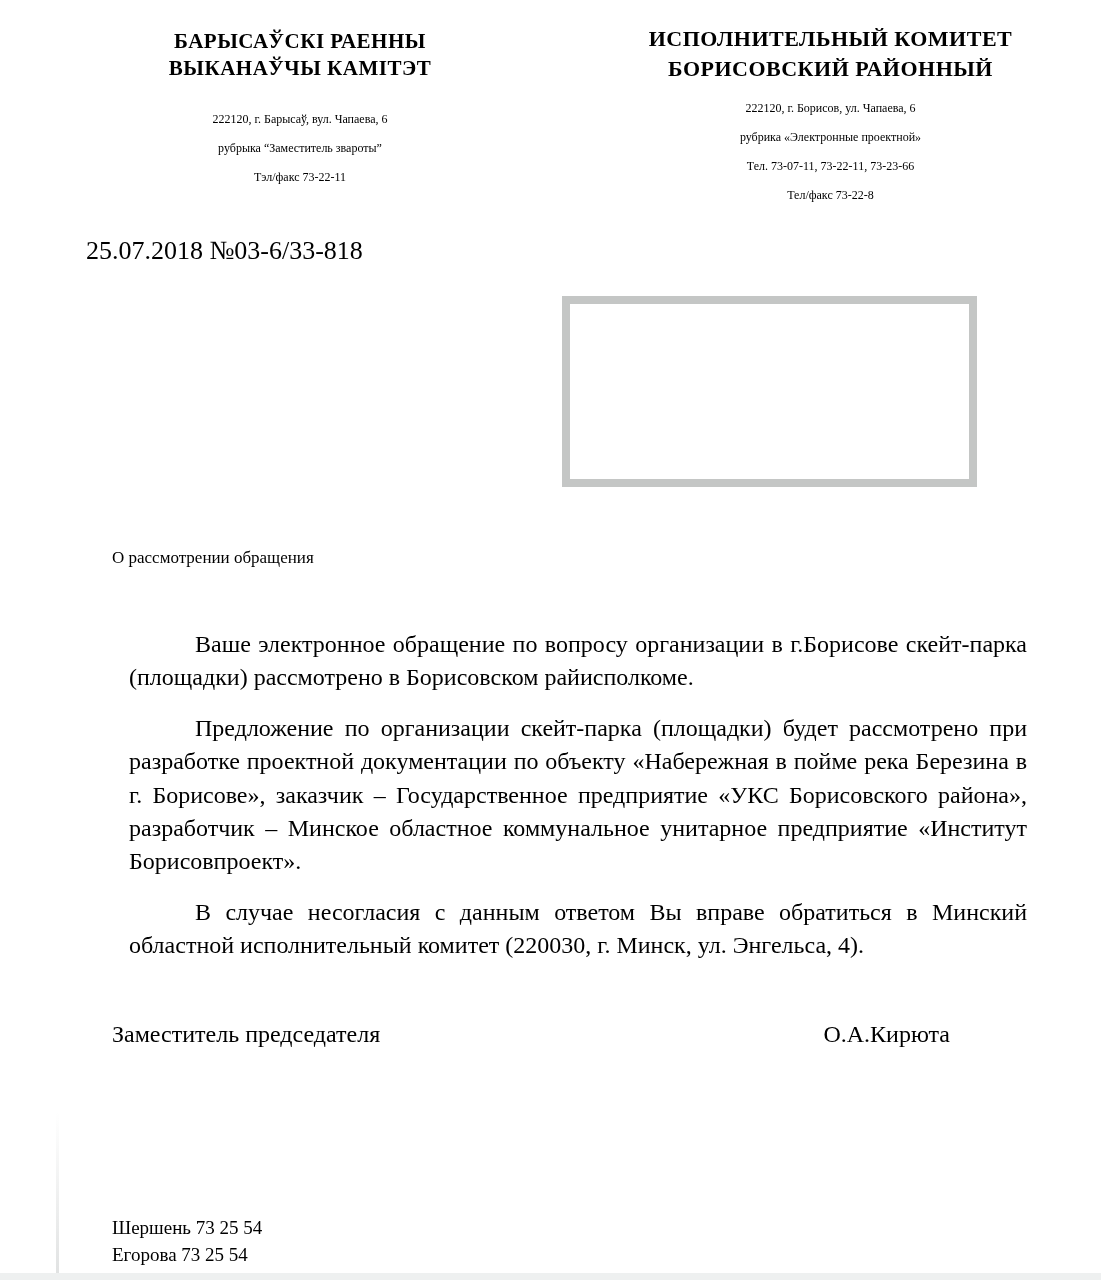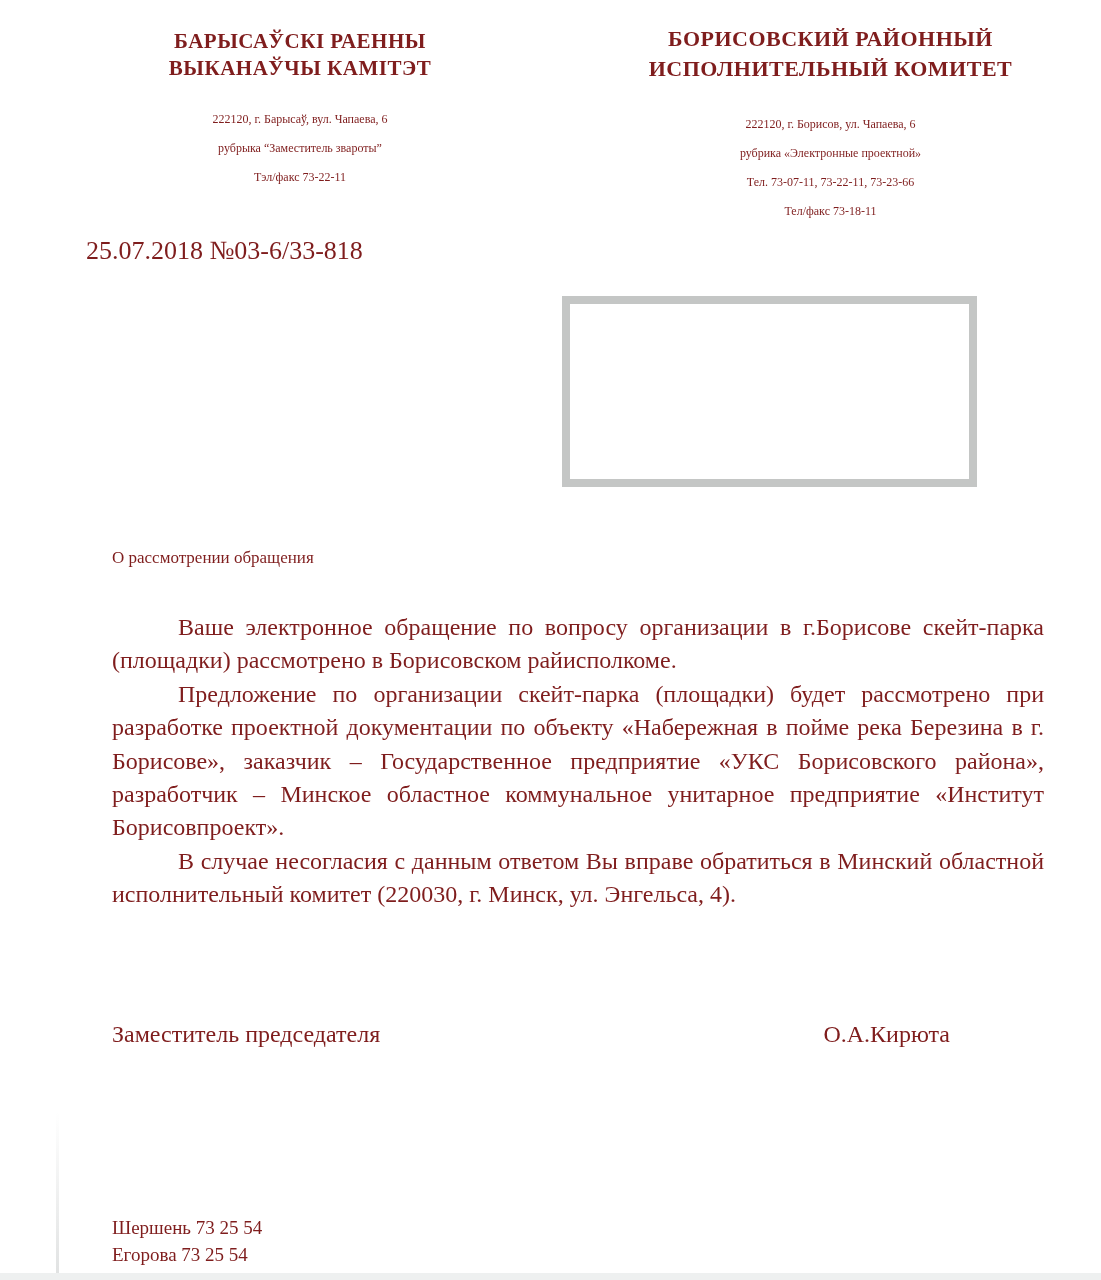--- a/index.html
+++ b/index.html
@@ -2,21 +2,21 @@
 <html><head>
 <meta charset="utf-8">
 <style>
   html,body{margin:0;padding:0;background:#ffffff;}
   .page{
     position:relative;
     width:1101px;
     height:1280px;
     background:#ffffff;
     font-family:"Liberation Serif", serif;
-    color:#7f1d1d;
+    color:#000000;
     overflow:hidden;
   }
   
   .lh-left{
     position:absolute; left:85px; top:28px; width:430px;
     text-align:center;
   }
   .lh-right{
     position:absolute; left:598px; top:24px; width:465px;
     text-align:center;
@@ -26,21 +26,21 @@
     font-size:21px;
     line-height:27px;
     letter-spacing:0.5px;
   }
   .lh-right .org-name{font-size:22px;line-height:30px;}
   .lh-details{
     margin-top:23px;
     font-size:12px;
     line-height:29px;
   }
-  .lh-right .lh-details{margin-top:26px;}
+  .lh-right .lh-details{margin-top:10px;}
   
   .ref-line{
     position:absolute; left:86px; top:236px;
     font-size:26px;
   }
   
   .redact-box{
     position:absolute; left:562px; top:296px;
     width:415px; height:191px;
     box-sizing:border-box;
@@ -53,21 +53,21 @@
     font-size:17px;
   }
   
   .body-text{
     position:absolute; left:112px; top:611px; width:932px;
     font-size:24px;
     line-height:33.4px;
     text-align:justify;
   }
   .body-text p{
-    margin:0;
+    margin:17px;
     text-indent:66px;
   }
   
   .sig-row{
     position:absolute; left:112px; top:1021px; width:932px;
     display:flex;
     justify-content:space-between;
     font-size:24px;
     font-family:Liberation Serif, serif;
   }
@@ -97,27 +97,27 @@
     <div class="org-name">БАРЫСАЎСКІ  РАЕННЫ</div>
     <div class="org-name">ВЫКАНАЎЧЫ  КАМІТЭТ</div>
     <div class="lh-details">
       <div>222120,  г. Барысаў,   вул. Чапаева, 6</div>
       <div>рубрыка “Заместитель звароты”</div>
       <div>Тэл/факс 73-22-11</div>
     </div>
   </div>
 
   <div class="lh-right">
+    <div class="org-name">ИСПОЛНИТЕЛЬНЫЙ КОМИТЕТ</div>
     <div class="org-name">БОРИСОВСКИЙ РАЙОННЫЙ</div>
-    <div class="org-name">ИСПОЛНИТЕЛЬНЫЙ КОМИТЕТ</div>
     <div class="lh-details">
       <div>222120, г. Борисов, ул. Чапаева, 6</div>
       <div>рубрика «Электронные проектной»</div>
       <div>Тел. 73-07-11, 73-22-11,  73-23-66</div>
-      <div>Тел/факс 73-18-11</div>
+      <div>Тел/факс 73-22-8</div>
     </div>
   </div>
 
   <div class="ref-line">25.07.2018 №03-6/33-818</div>
 
   <div class="redact-box"></div>
 
   <div class="subject">О рассмотрении обращения</div>
 
   <div class="body-text">

